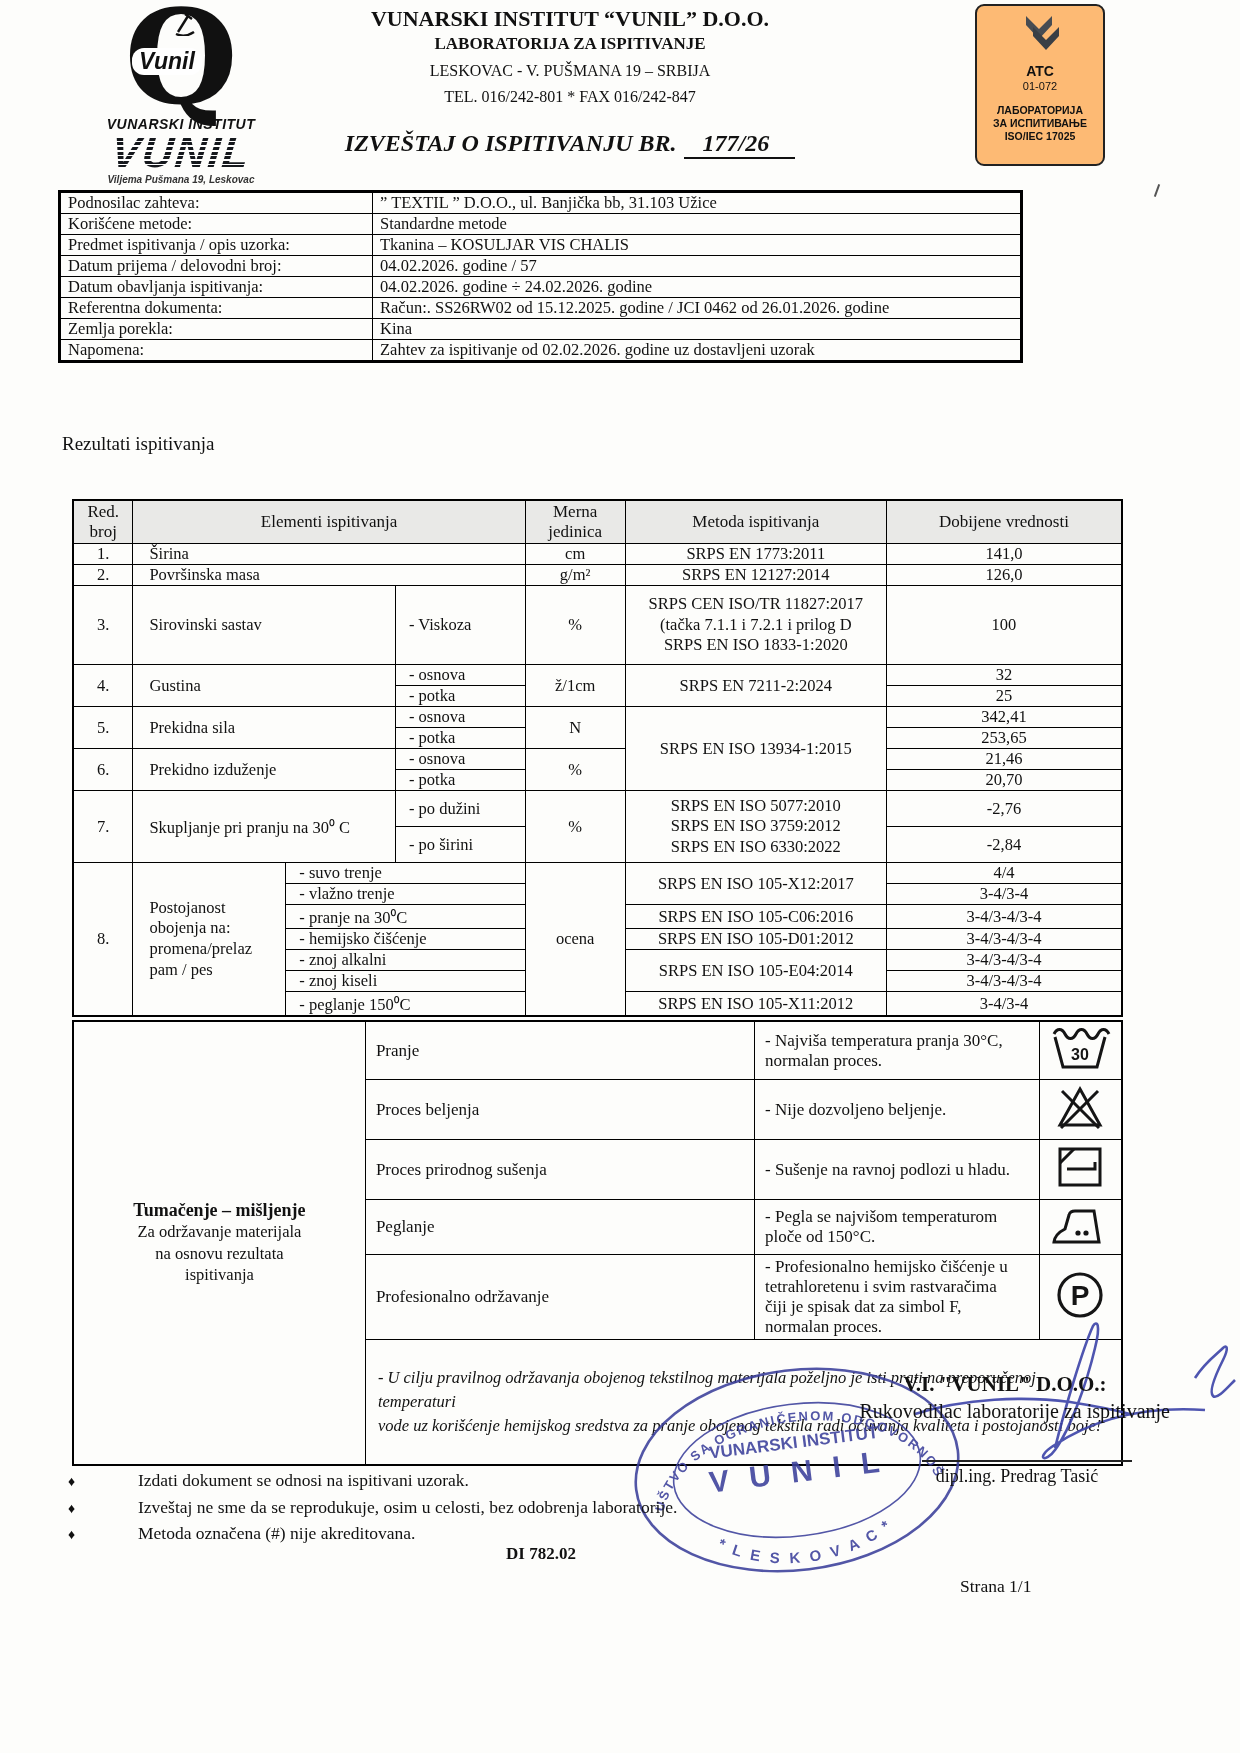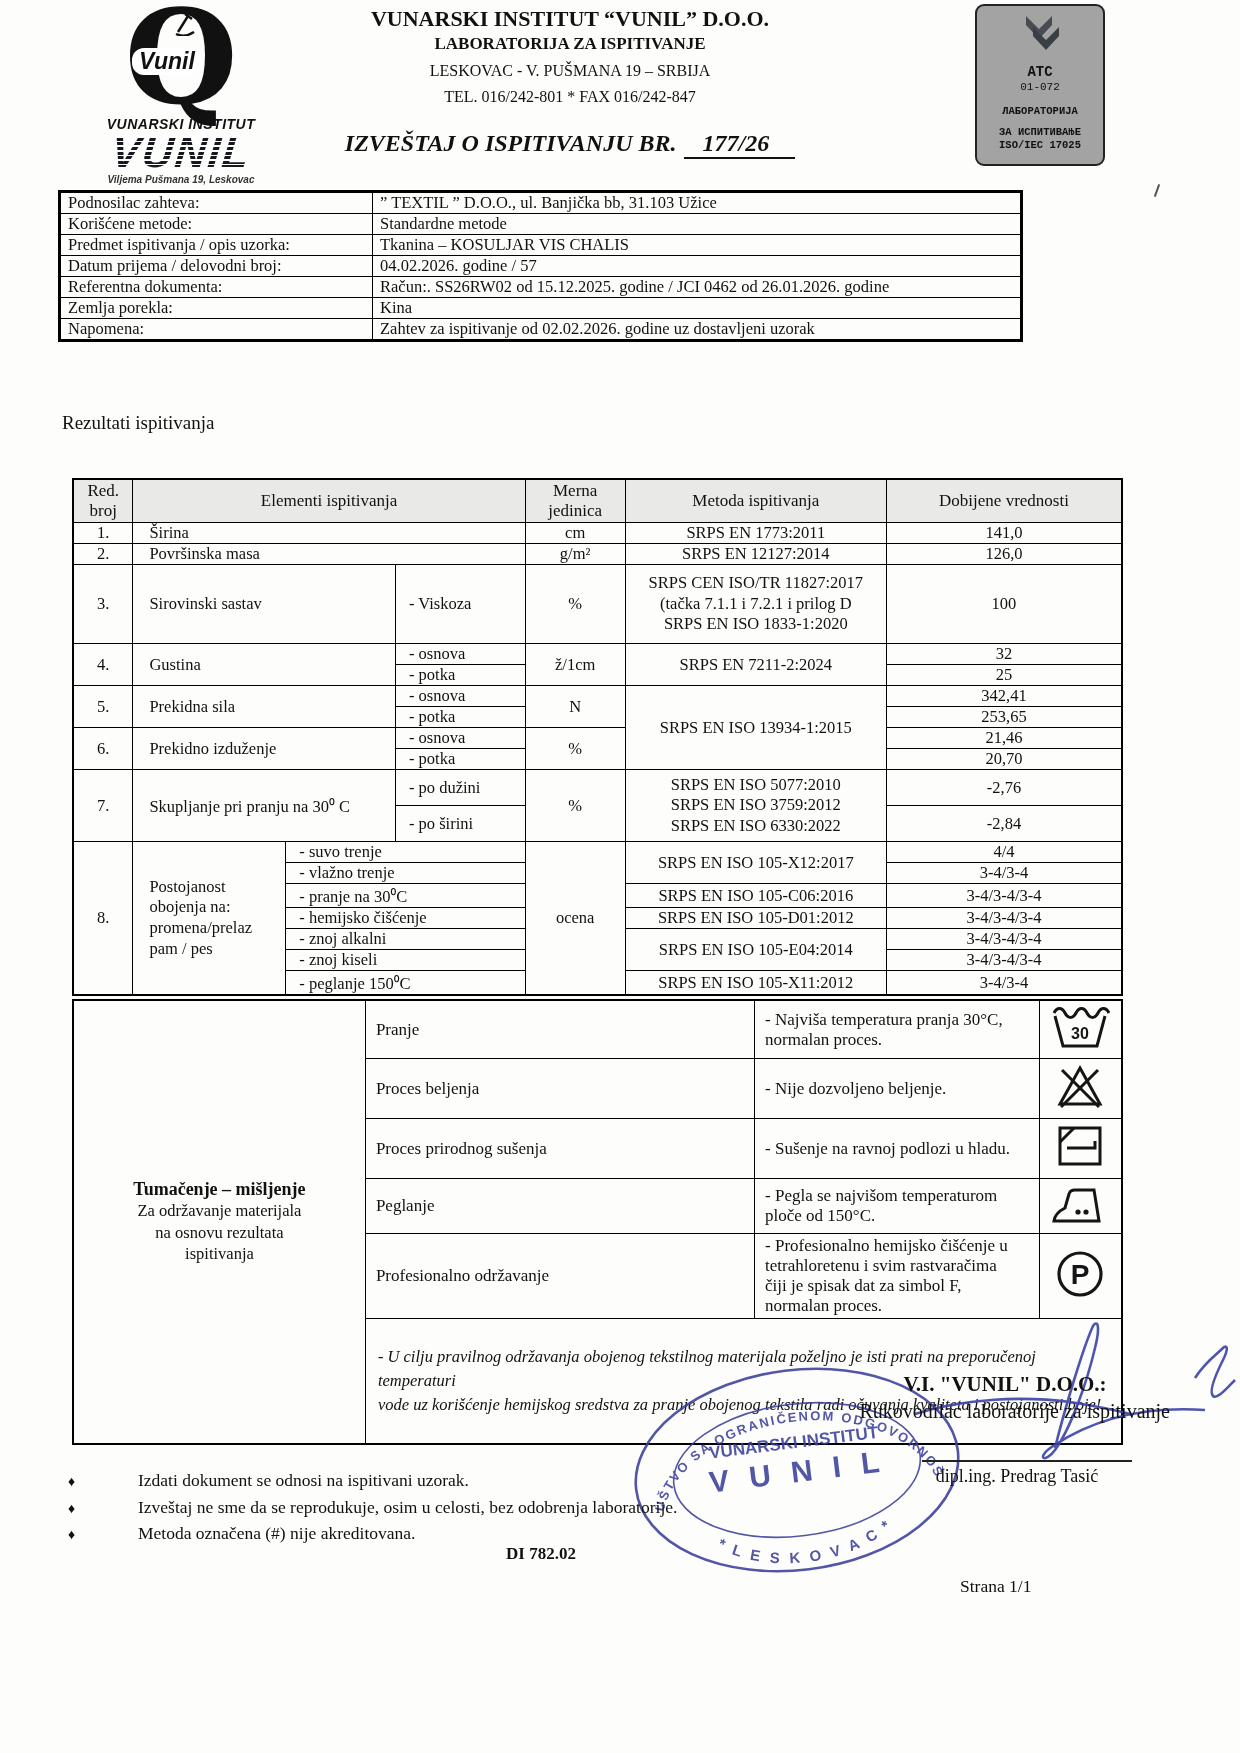--- a/index.html
+++ b/index.html
@@ -21,24 +21,24 @@
            -webkit-background-clip:text;background-clip:text;-webkit-text-fill-color:transparent;
            transform:skewX(-6deg);}
   .logo-l3{font-style:italic;font-weight:bold;font-size:10px;color:#333;margin-top:1px;}
   .center{position:absolute;left:268px;top:6px;width:604px;text-align:center;}
   .org{font-weight:bold;font-size:22px;}
   .lab{font-weight:bold;font-size:17px;margin-top:2px;}
   .addr,.tel{font-size:16px;margin-top:8px;}
   .report-line{margin-top:24px;font-weight:bold;font-style:italic;font-size:24px;}
   .rno{border-bottom:2.5px solid #111;padding:0 26px 1px 18px;margin-left:8px;}
   .badge{position:absolute;left:975px;top:4px;width:126px;height:158px;border:2px solid #222;
-         border-radius:9px;text-align:center;font-family:Liberation Mono, monospace;background:#a3a3a3;}
+         border-radius:9px;text-align:center;font-family:Liberation Sans, sans-serif;background:#fdba74;}
   .badge-name{font-weight:bold;font-size:14px;margin-top:1px;}
   .badge-code{font-size:11px;margin-top:1px;}
-  .badge-l{font-size:10.5px;font-weight:bold;line-height:1.25;margin-top:8px;}
+  .badge-l{font-size:10.5px;font-weight:bold;line-height:1.25;}
   .badge-lines{margin-top:12px;}
   .badge-iso{font-size:10.5px;font-weight:bold;}
   .stray-mark{position:absolute;left:1156px;top:184px;width:2px;height:13px;background:#555;transform:rotate(20deg);}
 
   
   table{border-collapse:collapse;}
   .info{margin:2px 0 0 58px;width:965px;border:3px solid #000;}
   .info td{border:1.6px solid #000;font-size:16.5px;padding:0 7px;height:18px;white-space:nowrap;}
   .info td.lbl{width:297px;}
 
@@ -143,20 +143,24 @@
           <td class="lbl">Korišćene metode:</td>
           <td>Standardne metode</td>
         </tr>
       <tr>
           <td class="lbl">Predmet ispitivanja / opis uzorka:</td>
           <td>Tkanina – KOSULJAR VIS CHALIS</td>
         </tr>
       <tr>
           <td class="lbl">Datum prijema / delovodni broj:</td>
           <td>04.02.2026. godine    /    57</td>
+        </tr>
+      <tr>
+          <td class="lbl">Datum obavljanja ispitivanja:</td>
+          <td>04.02.2026. godine ÷ 24.02.2026. godine</td>
         </tr>
       <tr>
           <td class="lbl">Referentna dokumenta:</td>
           <td>Račun:. SS26RW02 od 15.12.2025. godine  /  JCI 0462 od 26.01.2026. godine</td>
         </tr>
       <tr>
           <td class="lbl">Zemlja porekla:</td>
           <td>Kina</td>
         </tr>
       <tr>

